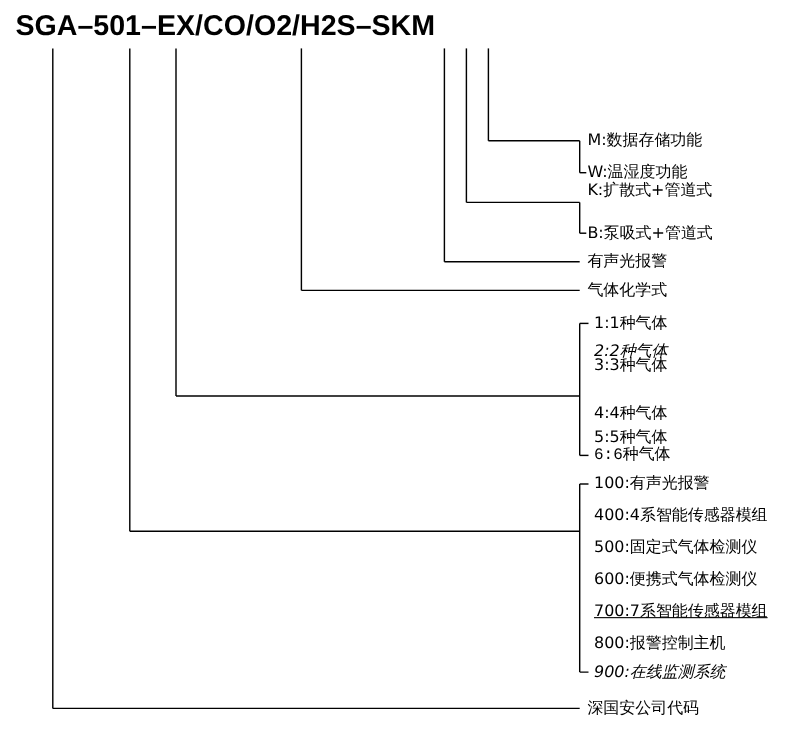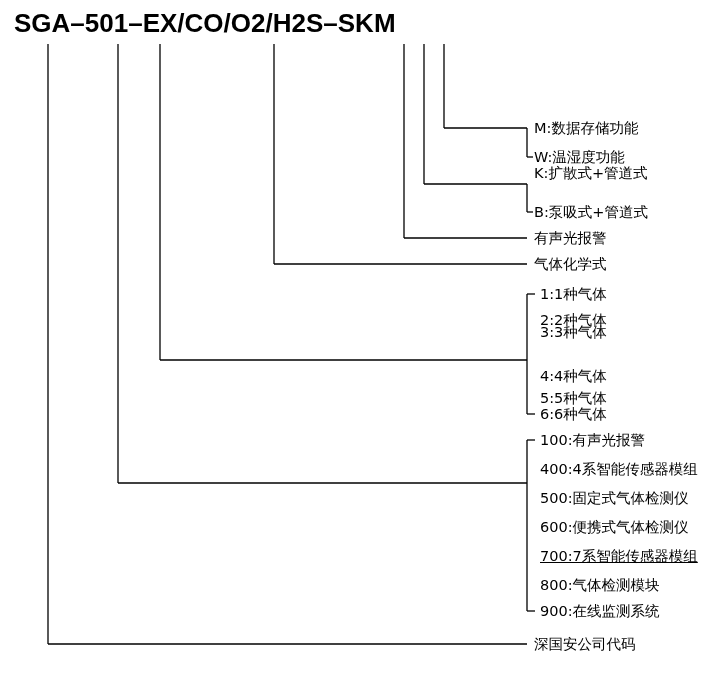--- a/index.html
+++ b/index.html
@@ -80,27 +80,27 @@
 <div class="lbl" style="left:534px; top:149px;">W:温湿度功能</div>
 
 <div class="lbl" style="left:534px; top:165px;">K:扩散式+管道式</div>
 <div class="lbl" style="left:534px; top:204px;">B:泵吸式+管道式</div>
 
 <div class="lbl" style="left:534px; top:230px;">有声光报警</div>
 
 <div class="lbl" style="left:534px; top:256px;">气体化学式</div>
 
 <div class="lbl" style="left:540px; top:286px;">1:1种气体</div>
-<div class="lbl" style="left:540px; top:312px;">2:2种气体</div>
+<div class="lbl" style="left:540px; top:312px;font-style:italic;">2:2种气体</div>
 <div class="lbl" style="left:540px; top:324px;">3:3种气体</div>
 <div class="lbl" style="left:540px; top:368px;">4:4种气体</div>
 <div class="lbl" style="left:540px; top:390px;">5:5种气体</div>
-<div class="lbl" style="left:540px; top:406px;">6:6种气体</div>
+<div class="lbl" style="left:540px; top:406px;font-family:Liberation Mono, monospace;">6:6种气体</div>
 
 <div class="lbl" style="left:540px; top:432px;">100:有声光报警</div>
 <div class="lbl" style="left:540px; top:461px;">400:4系智能传感器模组</div>
 <div class="lbl" style="left:540px; top:490px;">500:固定式气体检测仪</div>
 <div class="lbl" style="left:540px; top:519px;">600:便携式气体检测仪</div>
 <div class="lbl" style="left:540px; top:548px;text-decoration:underline;">700:7系智能传感器模组</div>
-<div class="lbl" style="left:540px; top:577px;">800:气体检测模块</div>
-<div class="lbl" style="left:540px; top:603px;">900:在线监测系统</div>
+<div class="lbl" style="left:540px; top:577px;">800:报警控制主机</div>
+<div class="lbl" style="left:540px; top:603px;font-style:italic;">900:在线监测系统</div>
 
 <div class="lbl" style="left:534px; top:636px;">深国安公司代码</div>
 
 </body></html>

